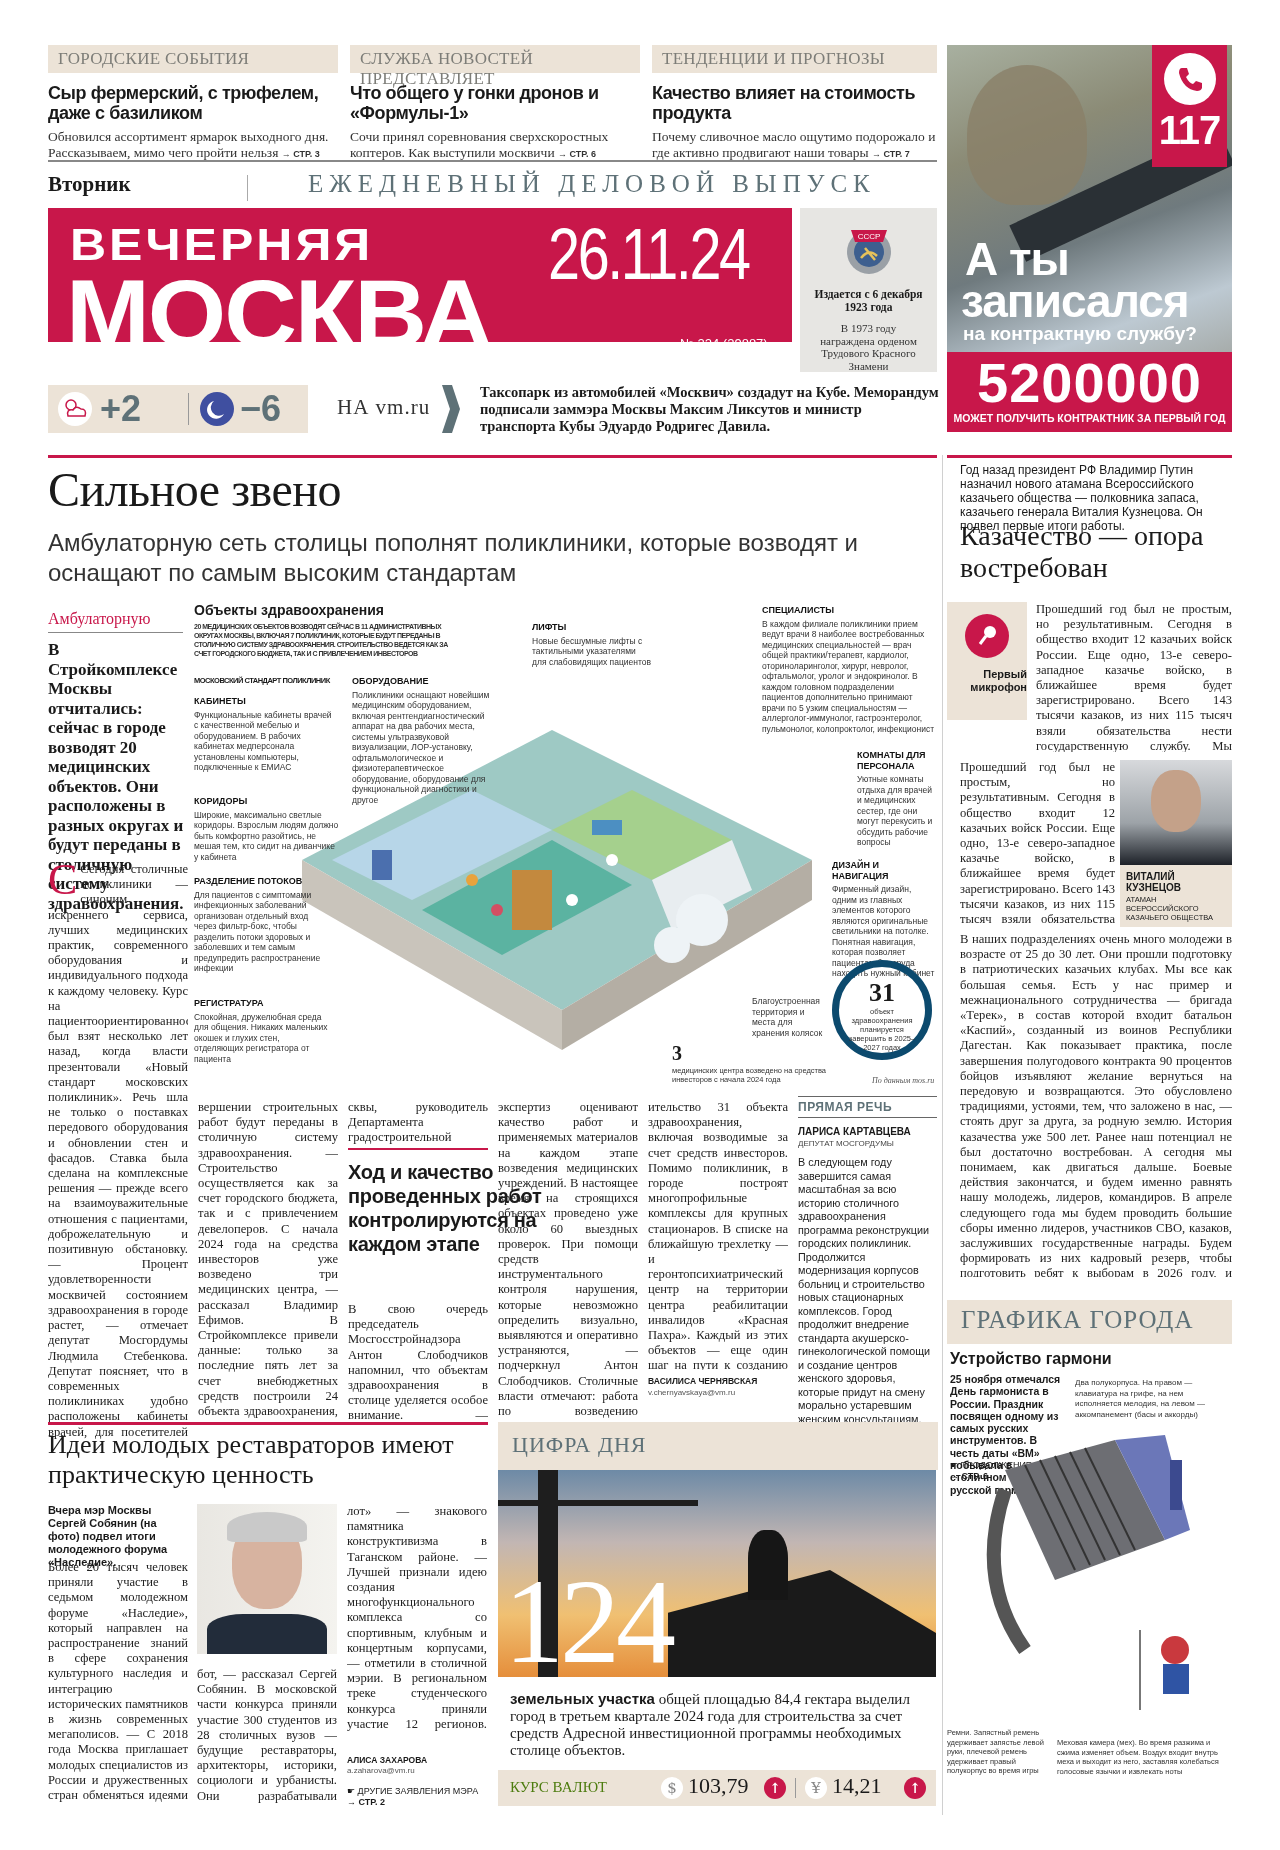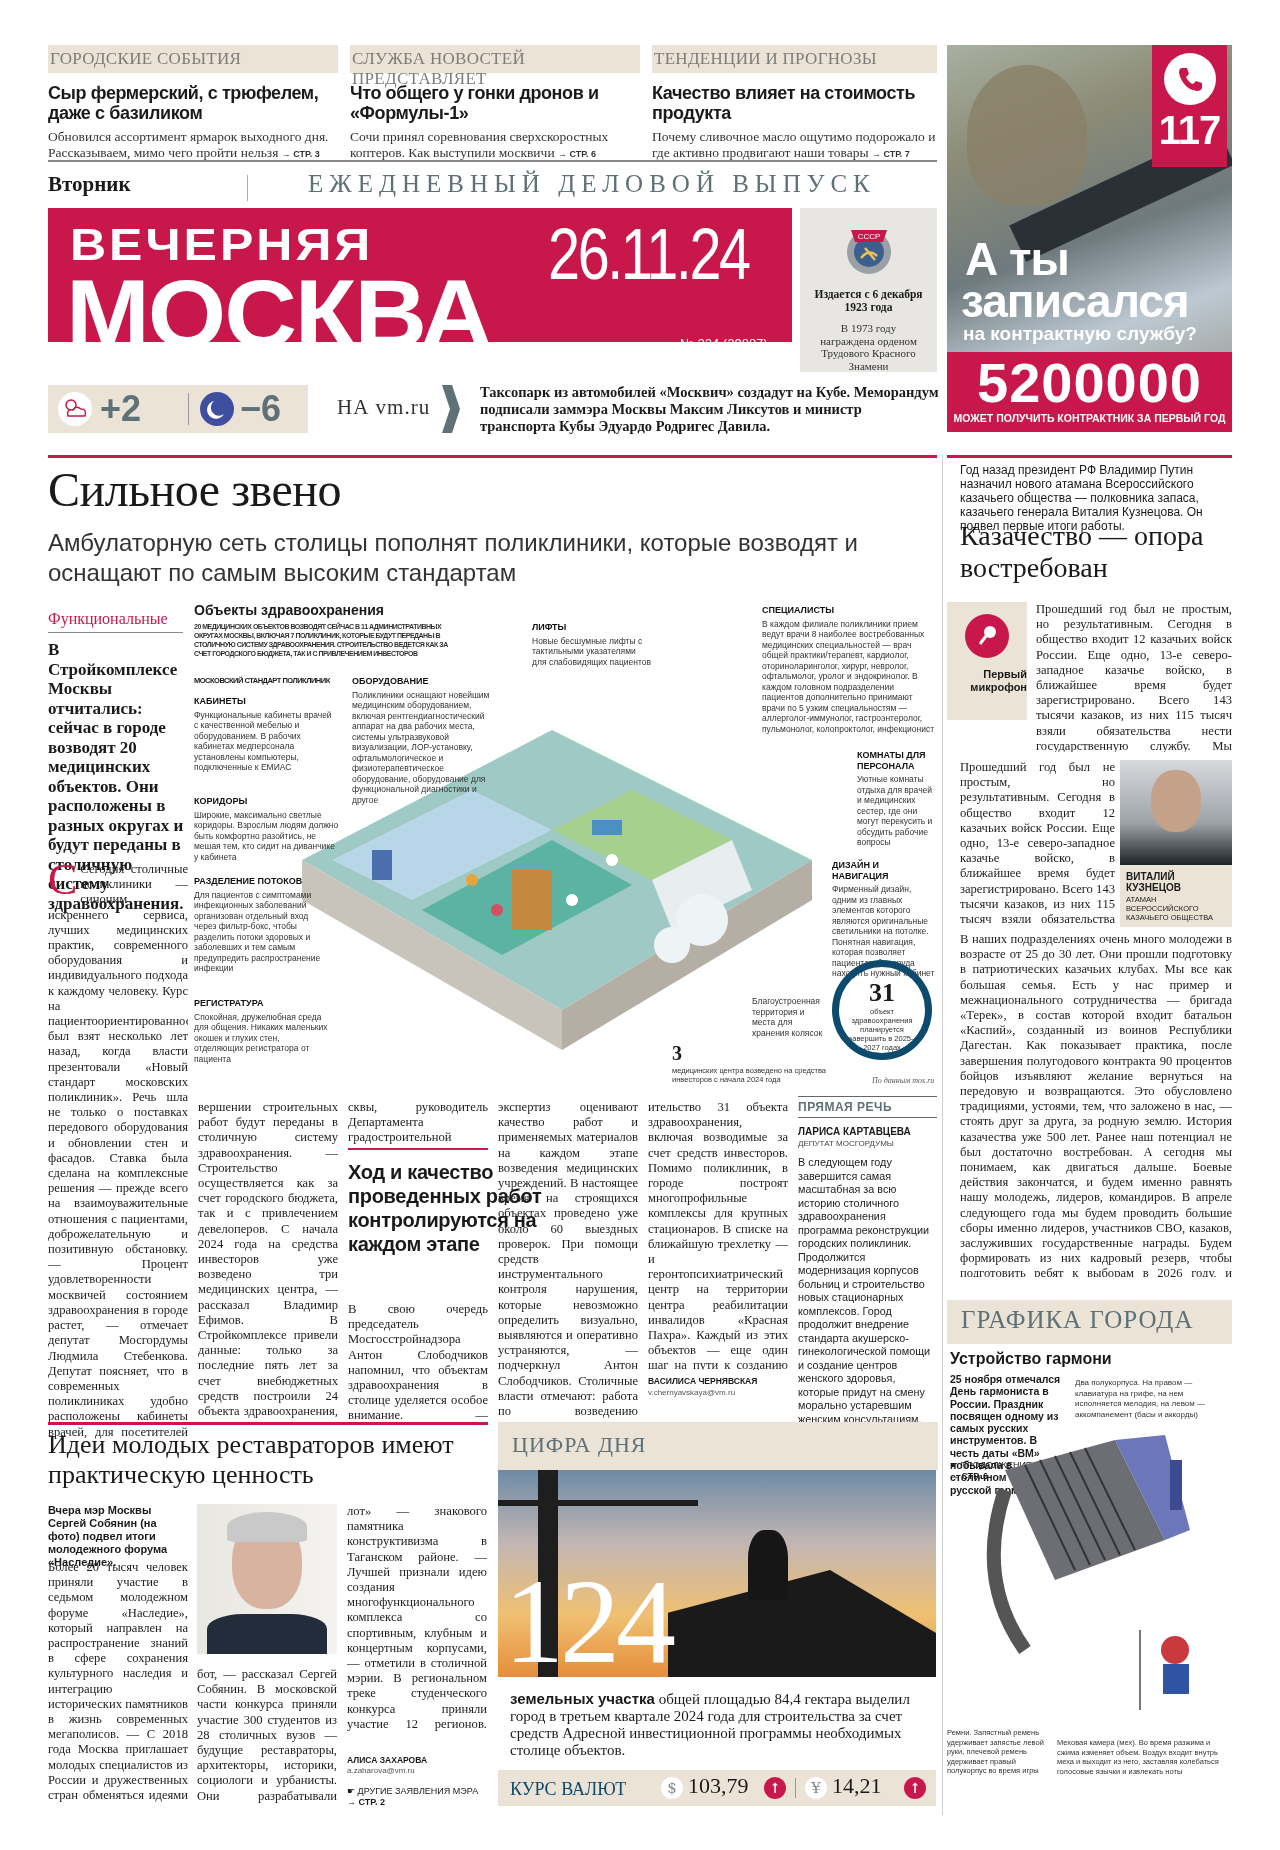--- a/index.html
+++ b/index.html
@@ -3,21 +3,21 @@
 <meta charset="utf-8">
 <style>
 *{box-sizing:border-box;margin:0;padding:0}
 html,body{width:1280px;height:1850px;background:#fff;overflow:hidden}
 body{position:relative;font-family:"DejaVu Serif",serif;color:#1a1a1a}
 .abs{position:absolute}
 .sans{font-family:"Liberation Sans",sans-serif}
 .serif{font-family:"Liberation Serif",serif}
 .cond{font-family:"Liberation Sans",sans-serif;letter-spacing:-0.5px}
 .red{color:#c8174a}
-.rubric{background:#ece3d7;color:#7d7d78;font-family:"Liberation Serif",serif;font-size:17px;padding:4px 2px;height:28px;line-height:20px;text-transform:uppercase;letter-spacing:.3px}
+.rubric{background:#ece3d7;color:#7d7d78;font-family:"Liberation Serif",serif;font-size:17px;padding:4px 10px;height:28px;line-height:20px;text-transform:uppercase;letter-spacing:.3px}
 .teaser h3{font-family:"Liberation Sans",sans-serif;font-weight:bold;font-size:18px;line-height:20px;margin-top:10px;letter-spacing:-.4px}
 .teaser p{font-family:"Liberation Serif",serif;font-size:13.5px;line-height:16px;margin-top:6px;color:#333}
 .teaser .ref{font-family:"Liberation Sans",sans-serif;font-size:9px;font-weight:bold}
 .hr{background:#888;height:2px}
 .redrule{background:#c8174a;height:3px}
 .body-text{font-family:"Liberation Serif",serif;font-size:12.6px;line-height:15.2px;text-align:justify;color:#222;hyphens:auto}
 .tiny{font-family:"Liberation Sans",sans-serif;font-size:8.5px;line-height:10.5px;color:#333}
 .tiny b{font-size:9px;display:block;margin-bottom:3px;color:#111}
 .vline{background:#d0d0d0;width:1px}
 </style>
@@ -102,21 +102,21 @@
   <div class="abs" style="left:0;top:307px;width:285px;height:80px;background:#c8174a">
     <div class="sans" style="text-align:center;color:#fff;font-size:56px;font-weight:bold;line-height:58px;letter-spacing:1px;margin-top:2px">5200000</div>
     <div class="sans" style="text-align:center;color:#fff;font-size:10.5px;font-weight:bold">МОЖЕТ ПОЛУЧИТЬ КОНТРАКТНИК ЗА ПЕРВЫЙ ГОД</div>
   </div>
 </div>
 
 <div class="abs redrule" style="left:48px;top:455px;width:889px"></div>
 <h1 class="abs serif" style="left:48px;top:462px;font-size:48px;font-weight:normal;letter-spacing:-.5px">Сильное звено</h1>
 <div class="abs sans" style="left:48px;top:528px;width:840px;font-size:24px;line-height:30px;color:#333">Амбулаторную сеть столицы пополнят поликлиники, которые возводят и оснащают по самым высоким стандартам</div>
 
-<div class="abs serif red" style="left:48px;top:610px;font-size:16px">Функциональные</div>
+<div class="abs serif red" style="left:48px;top:610px;font-size:16px">Амбулаторную</div>
 <div class="abs" style="left:48px;top:632px;width:135px;height:1px;background:#888"></div>
 <div class="abs serif" style="left:48px;top:640px;width:140px;font-size:17px;font-weight:bold;line-height:19.5px">В Стройкомплексе Москвы отчитались: сейчас в городе возводят 20 медицинских объектов. Они расположены в разных округах и будут переданы в столичную систему здравоохранения.</div>
 
 <div class="abs" style="left:192px;top:600px;width:745px;height:492px">
   <div class="abs sans" style="left:2px;top:2px;font-size:14px;font-weight:bold">Объекты здравоохранения</div>
   <div class="abs cond" style="left:2px;top:22px;width:260px;font-size:7px;line-height:9px;font-weight:bold;color:#333">20 МЕДИЦИНСКИХ ОБЪЕКТОВ ВОЗВОДЯТ СЕЙЧАС В 11 АДМИНИСТРАТИВНЫХ ОКРУГАХ МОСКВЫ, ВКЛЮЧАЯ 7 ПОЛИКЛИНИК, КОТОРЫЕ БУДУТ ПЕРЕДАНЫ В СТОЛИЧНУЮ СИСТЕМУ ЗДРАВООХРАНЕНИЯ. СТРОИТЕЛЬСТВО ВЕДЕТСЯ КАК ЗА СЧЕТ ГОРОДСКОГО БЮДЖЕТА, ТАК И С ПРИВЛЕЧЕНИЕМ ИНВЕСТОРОВ</div>
   <div class="abs cond" style="left:2px;top:76px;font-size:7.5px;font-weight:bold">МОСКОВСКИЙ СТАНДАРТ ПОЛИКЛИНИК</div>
 
   <svg class="abs" style="left:80px;top:110px" width="560" height="360" viewBox="0 0 560 360">
     <polygon points="30,150 280,20 540,150 290,300" fill="#9ec9c4"></polygon>
@@ -252,21 +252,21 @@
 <div class="abs" style="left:498px;top:1470px;width:438px;height:207px;background:linear-gradient(180deg,#6d8aa6 0%,#c2b6b3 35%,#f0c072 70%,#e58e3b 100%);overflow:hidden">
   <div class="abs" style="left:40px;top:0;width:20px;height:207px;background:#1e1e1e"></div>
   <div class="abs" style="left:0;top:30px;width:200px;height:6px;background:#1e1e1e"></div>
   <div class="abs" style="left:170px;top:100px;width:270px;height:107px;background:#1a1a1a;clip-path:polygon(0 40%,60% 0,100% 60%,100% 100%,0 100%)"></div>
   <div class="abs" style="left:250px;top:60px;width:40px;height:70px;background:#161616;border-radius:40% 40% 0 0"></div>
   <div class="abs serif" style="left:6px;top:92px;font-size:120px;color:#fff;line-height:120px;letter-spacing:-4px">124</div>
 </div>
 <div class="abs serif" style="left:510px;top:1690px;width:420px;font-size:15px;line-height:17px"><b class="sans">земельных участка</b><span> общей площадью 84,4 гектара выделил город в третьем квартале 2024 года для строительства за счет средств Адресной инвестиционной программы необходимых столице объектов.</span></div>
 
 <div class="abs" style="left:498px;top:1770px;width:438px;height:36px;background:#ece3d7">
-  <div class="abs serif" style="left:12px;top:9px;font-size:18px;color:#0c4a6e">КУРС ВАЛЮТ</div>
+  <div class="abs serif" style="left:12px;top:9px;font-size:15px;color:#4d7c0f">КУРС ВАЛЮТ</div>
   <div class="abs" style="left:163px;top:7px;width:22px;height:22px;border-radius:50%;background:#fff;text-align:center;line-height:22px;font-size:15px;color:#888">$</div>
   <div class="abs serif" style="left:190px;top:3px;font-size:22px">103,79</div>
   <div class="abs" style="left:266px;top:7px;width:22px;height:22px;border-radius:50%;background:#c8174a;color:#fff;text-align:center;line-height:22px;font-size:14px;font-weight:bold">↑</div>
   <div class="abs" style="left:297px;top:8px;width:1px;height:20px;background:#999"></div>
   <div class="abs" style="left:307px;top:7px;width:22px;height:22px;border-radius:50%;background:#fff;text-align:center;line-height:22px;font-size:15px;color:#888">¥</div>
   <div class="abs serif" style="left:334px;top:3px;font-size:22px">14,21</div>
   <div class="abs" style="left:406px;top:7px;width:22px;height:22px;border-radius:50%;background:#c8174a;color:#fff;text-align:center;line-height:22px;font-size:14px;font-weight:bold">↑</div>
 </div>
 
 </body></html>

